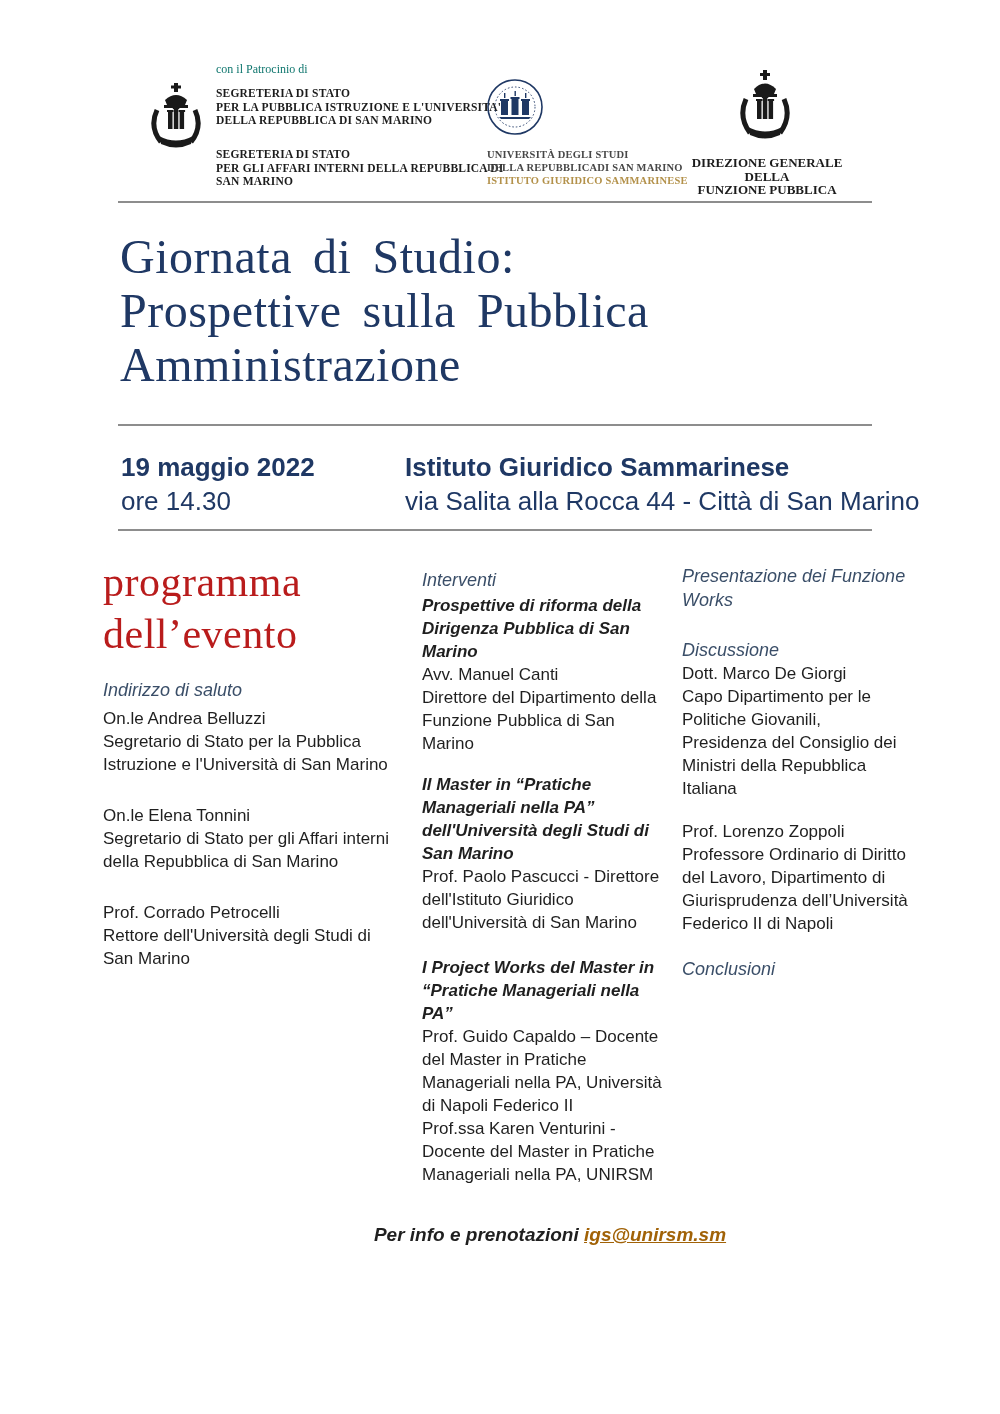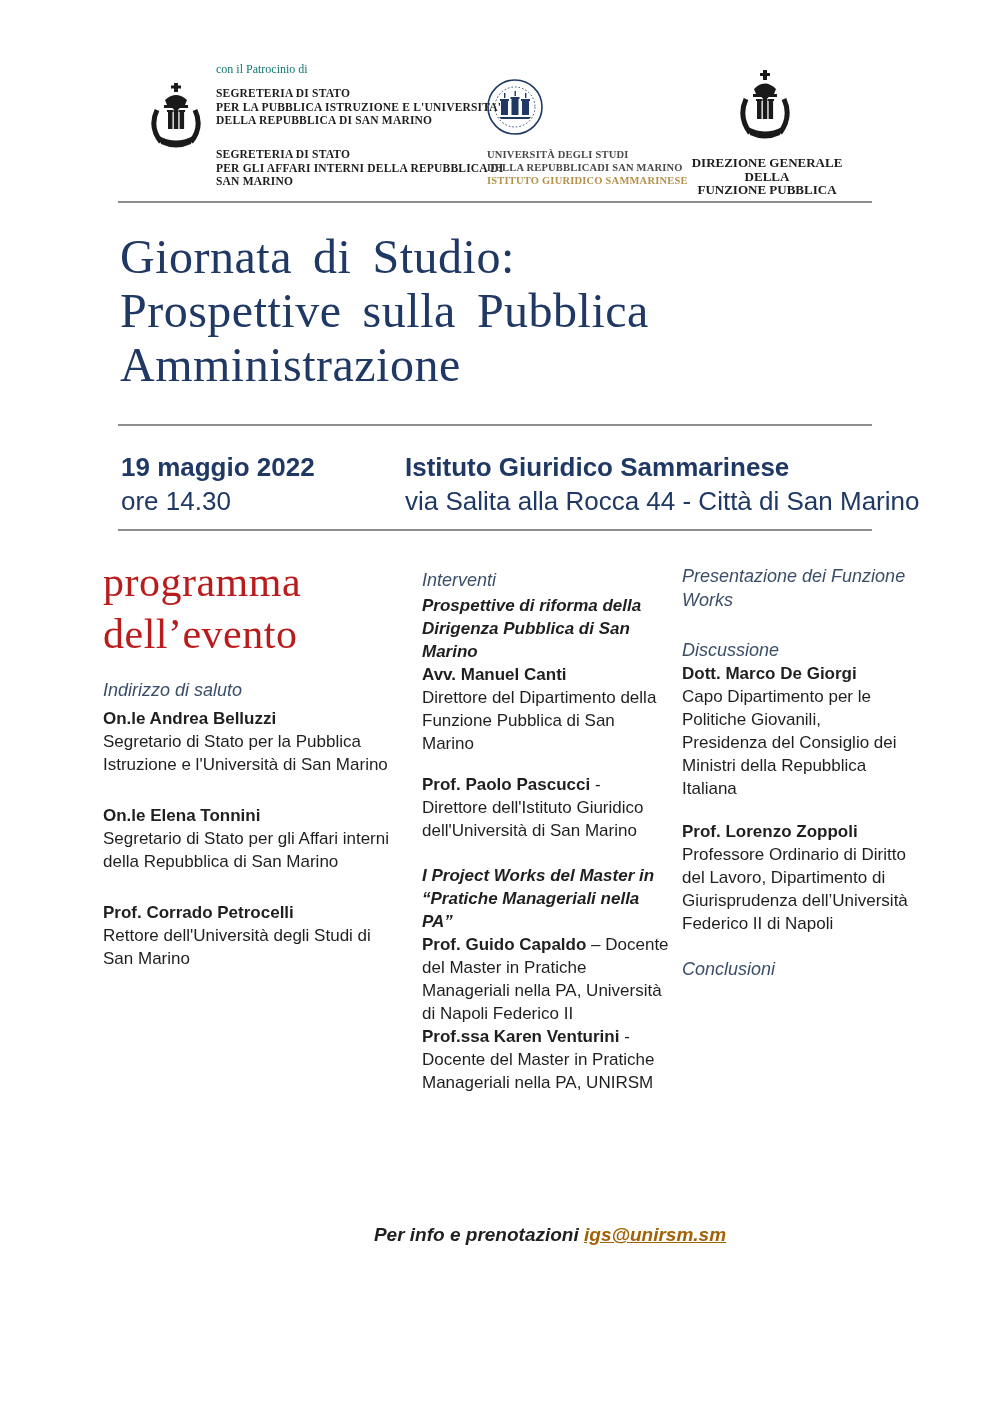--- a/index.html
+++ b/index.html
@@ -42,21 +42,21 @@
   .program{left:103px;top:556px;width:812px;height:660px;}
   .prog-heading{font-family:"Liberation Serif",serif;font-size:42px;line-height:52px;
                 color:#b91c1c;letter-spacing:.5px;}
   .col{position:absolute;top:0;}
   .col1{left:0;width:296px;}
   .col2{left:319px;top:12px;width:248px;}
   .col3{left:579px;top:8px;width:228px;}
   .section-label{font-size:18px;line-height:24px;font-style:italic;color:#3a4e68;}
   .lbl-gap{margin-top:18px;}
   .body-line{font-size:17px;line-height:23px;color:#1f1f1f;margin:0;}
-  .person-name{font-weight:bold;}
+  .person-name{font-weight:normal;}
   .block-title{font-weight:bold;font-style:italic;}
   .entry{margin-top:5px;}
   .entry + .entry{margin-top:28px;}
   .talk{margin-top:2px;}
   .talk2{margin-top:18px;}
   .talk3{margin-top:22px;}
   .mt26{margin-top:26px;} .mt20{margin-top:20px;} .mt22{margin-top:22px;}
 
   
   .footer{left:120px;top:1224px;width:860px;text-align:center;
@@ -199,20 +199,21 @@
     <div class="col col2">
       <div class="section-label">Interventi</div>
 
       <div class="talk">
         <p class="body-line block-title">Prospettive di riforma della Dirigenza Pubblica di San Marino</p>
         <p class="body-line person-name">Avv. Manuel Canti</p>
         <p class="body-line">Direttore del Dipartimento della Funzione Pubblica di San Marino</p>
       </div>
 
       <div class="talk talk2">
+        <p class="body-line block-title">Il Master in “Pratiche Manageriali nella PA” dell'Università degli Studi di San Marino</p>
         <p class="body-line"><strong class="person-name">Prof. Paolo Pascucci</strong><span> - Direttore dell'Istituto Giuridico dell'Università di San Marino</span></p>
       </div>
 
       <div class="talk talk3">
         <p class="body-line block-title">I Project Works del Master in “Pratiche Manageriali nella PA”</p>
         <p class="body-line"><strong class="person-name">Prof. Guido Capaldo</strong><span> – Docente del Master in Pratiche Manageriali nella PA, Università di Napoli Federico II</span></p>
         <p class="body-line"><strong class="person-name">Prof.ssa Karen Venturini</strong><span> - Docente del Master in Pratiche Manageriali nella PA, UNIRSM</span></p>
       </div>
     </div>
 

